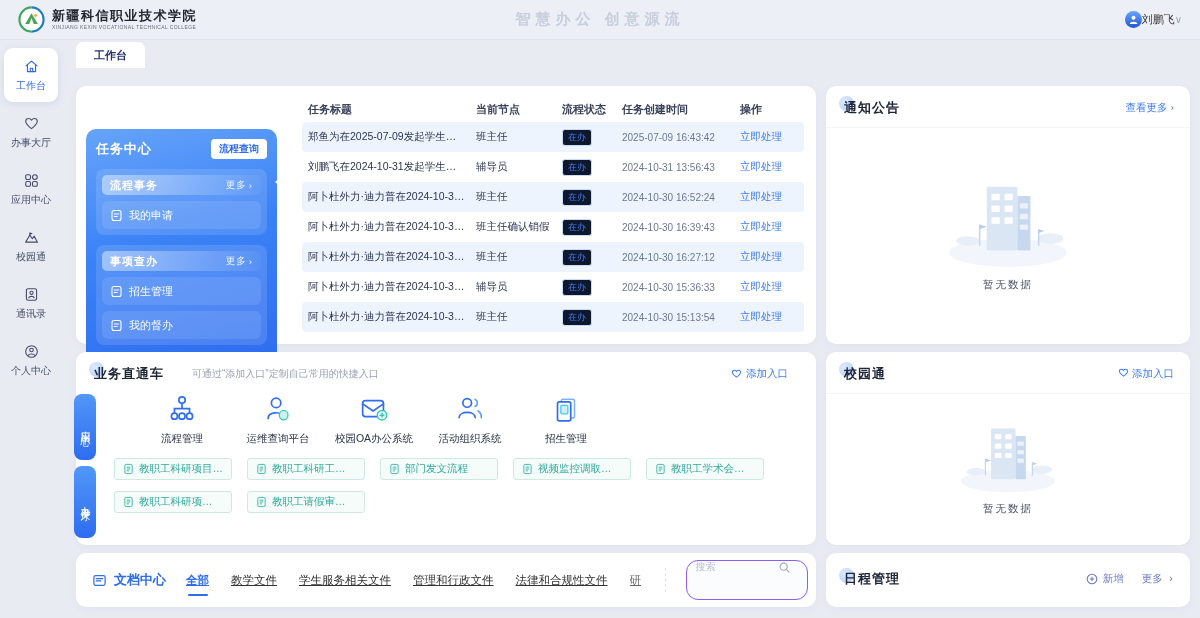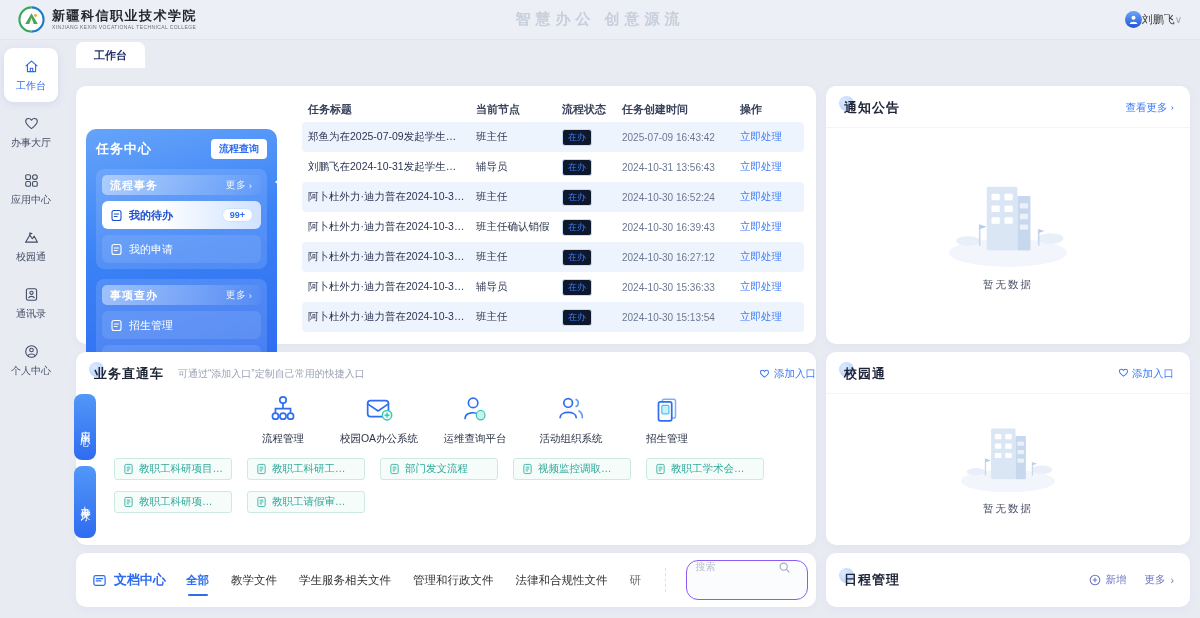--- a/index.html
+++ b/index.html
@@ -60,52 +60,52 @@
   .status-badge { display:inline-block; font-size:9px; color:#3f7cf9; background:#0f172a; border:1px solid #c6dcff; border-radius:3px; padding:1px 5px; }
   .cell-time { color:#6d7890; font-size:10px; }
   .cell-action { color:#3f7cf9; }
 
   
   .biz-card { height:193px; }
   .biz-ribbon { position:absolute; left:-2px; width:22px; background:linear-gradient(180deg,#5297f8,#2e6cf0); border-radius:8px; color:#fff;
     writing-mode:vertical-rl; letter-spacing:2px; font-size:10px; display:flex; align-items:center; justify-content:center; cursor:pointer; z-index:2; }
   .ribbon-1 { top:42px; height:66px; }
   .ribbon-2 { top:114px; height:72px; }
-  .biz-head { display:flex; align-items:center; gap:14px; padding:12px 0 2px 18px; }
+  .biz-head { display:flex; align-items:center; gap:28px; padding:12px 28px 2px 18px; }
   .biz-title-wrap { position:relative; }
   .panel-dot::before { content:""; position:absolute; left:-5px; top:-2px; width:15px; height:15px; border-radius:50%;
     background:radial-gradient(circle at 35% 35%,#bcd6ff,#5d97f7); opacity:.5; }
   .biz-title { position:relative; font-size:13px; font-weight:bold; color:#1f2635; letter-spacing:1px; }
   .biz-sub { font-size:10px; color:#98a0b3; }
   .add-entry { margin-left:auto; display:flex; align-items:center; gap:4px; color:#3f7cf9; font-size:10.5px; cursor:pointer; }
-  .apps { display:flex; padding:8px 0 0 58px;justify-content:center; }
+  .apps { display:flex; padding:8px 0 0 58px; }
   .app { width:96px; display:flex; flex-direction:column; align-items:center; gap:5px; font-size:10.5px; color:#2b3346; cursor:pointer; }
   .app svg { width:36px; height:34px; }
   .qlinks { padding:12px 0 0 38px; display:flex; flex-wrap:wrap; gap:11px 15px; width:700px; }
   .qlink { width:118px; height:22px; border:1px solid #cde9e3; background:#f6fcfa; border-radius:3px; display:flex; align-items:center; gap:5px; padding:0 8px; font-size:10.5px; color:#2fa99b; cursor:pointer; }
   .qlink svg { width:11px; height:12px; flex:none; }
   .qlink span { white-space:nowrap; overflow:hidden; }
 
   
   .doc-card { height:54px; display:flex; align-items:center; gap:20px; padding:16px 16px; }
   .doc-title { display:flex; align-items:center; gap:7px; color:#2e6cf0; font-size:13px; font-weight:bold; flex:none; }
   .doc-tabs { display:flex; gap:22px; font-size:11.5px; color:#333; }
-  .doc-tab { position:relative; cursor:pointer; white-space:nowrap; }
+  .doc-tab { position:relative; cursor:pointer; white-space:nowrap;text-decoration:underline; }
   .doc-tab.active { color:#2e6cf0; font-weight:bold; }
   .doc-tab.active::after { content:""; position:absolute; left:50%; transform:translateX(-50%); bottom:-8px; width:20px; height:2px; border-radius:1px; background:#2e6cf0; }
   .doc-tab.fade { opacity:.75; width:15px; overflow:hidden; }
   .doc-divider { width:1px; height:24px; border-left:1px dashed #dfe3ec; }
   .search-pill { width:122px; height:40px; border:1px solid #8b5cf6; background:#fbfcfe; border-radius:12px; display:flex; align-items:flex-start; padding:0 9px; gap:4px; flex:none; }
   .search-pill input { border:none; outline:none; background:transparent; width:78px; font-size:10px; color:#333; font-family:inherit; }
   .search-pill input::placeholder { color:#b9c0cd; }
 
   
   .notice-card { height:258px;font-family:Liberation Serif, serif; }
   .campus-card { height:193px; }
-  .schedule-card { height:54px; }
+  .schedule-card { height:54px;font-family:Liberation Mono, monospace; }
   .panel-head { display:flex; justify-content:space-between; align-items:center; padding:12px 16px 10px 18px; border-bottom:1px solid #f2f4f9; }
   .schedule-card .panel-head { border-bottom:none; padding-top:17px; }
   .panel-title-wrap { position:relative; }
   .panel-title { position:relative; font-size:13px; font-weight:bold; color:#20263a; letter-spacing:1px; }
   .view-more { display:flex; align-items:flex-start; gap:3px; color:#3f7cf9; font-size:10.5px; cursor:pointer; }
   .empty { display:flex; flex-direction:column; align-items:center; }
   .notice-card .empty { padding-top:28px; }
   .campus-card .empty { padding-top:10px; }
   .empty-text { margin-top:4px; font-size:10.5px; color:#4a5268; letter-spacing:2px; }
   .sched-actions { display:flex; align-items:center; gap:5px; color:#6e79c4; font-size:10.5px; }
@@ -212,28 +212,20 @@
                 <span class="tp-btn">流程查询</span>
               </div>
               <div class="tp-section">
                 <div class="tp-sec-head">
                   <span>流程事务</span>
                   <span class="tp-more">
                       <span>更多</span>
                       <span>›</span>
                     </span>
                 </div>
-                <div class="tp-item selected">
-                  <svg viewBox="0 0 13 13" fill="none" stroke="currentColor" stroke-width="1.1" stroke-linecap="round">
-                      <rect x="2" y="1.5" width="9" height="10" rx="2"></rect>
-                      <path d="M4.3 5 H8.7 M4.3 7.5 H7.2"></path>
-                    </svg>
-                  <span>我的待办</span>
-                  <span class="tp-badge">99+</span>
-                </div>
                 <div class="tp-item">
                   <svg viewBox="0 0 13 13" fill="none" stroke="currentColor" stroke-width="1.1" stroke-linecap="round">
                       <rect x="2" y="1.5" width="9" height="10" rx="2"></rect>
                       <path d="M4.3 5 H8.7 M4.3 7.5 H7.2"></path>
                     </svg>
                   <span>我的申请</span>
                 </div>
               </div>
               <div class="tp-section">
                 <div class="tp-sec-head">
@@ -339,35 +331,35 @@
                 <svg viewBox="0 0 36 36" fill="none" stroke="#2f6ef2" stroke-width="1.8" stroke-linecap="round">
                     <circle cx="18" cy="7.5" r="3.4"></circle>
                     <path d="M18 11 V16.5 M10 20.5 V16.5 H26 V20.5"></path>
                     <circle cx="10" cy="24.5" r="3.2"></circle>
                     <circle cx="18" cy="24.5" r="3.2"></circle>
                     <circle cx="26" cy="24.5" r="3.2"></circle>
                   </svg>
                 <span>流程管理</span>
               </div>
               <div class="app">
+                <svg viewBox="0 0 36 36" fill="none" stroke-linecap="round">
+                    <circle cx="16" cy="10.5" r="5" stroke="#2f6ef2" stroke-width="1.8"></circle>
+                    <path d="M7.5 27 C7.5 19.5 21 19.5 22 24" stroke="#2f6ef2" stroke-width="1.8"></path>
+                    <ellipse cx="24" cy="23.5" rx="4.6" ry="5" fill="#c9f2ef" stroke="#35c6b8" stroke-width="1.3"></ellipse>
+                  </svg>
+                <span>运维查询平台</span>
+              </div>
+              <div class="app">
                 <svg viewBox="0 0 36 36" fill="none" stroke-linecap="round" stroke-linejoin="round">
                     <rect x="6" y="8" width="22" height="17" rx="3" stroke="#2f6ef2" stroke-width="1.8"></rect>
                     <path d="M6 11.5 L17 19 L28 11.5" stroke="#2f6ef2" stroke-width="1.8"></path>
                     <circle cx="26.5" cy="23.5" r="5" fill="#eafaf8" stroke="#35c6b8" stroke-width="1.5"></circle>
                     <path d="M26.5 21.5 V25.5 M24.5 23.5 H28.5" stroke="#35c6b8" stroke-width="1.5"></path>
                   </svg>
                 <span>校园OA办公系统</span>
-              </div>
-              <div class="app">
-                <svg viewBox="0 0 36 36" fill="none" stroke-linecap="round">
-                    <circle cx="16" cy="10.5" r="5" stroke="#2f6ef2" stroke-width="1.8"></circle>
-                    <path d="M7.5 27 C7.5 19.5 21 19.5 22 24" stroke="#2f6ef2" stroke-width="1.8"></path>
-                    <ellipse cx="24" cy="23.5" rx="4.6" ry="5" fill="#c9f2ef" stroke="#35c6b8" stroke-width="1.3"></ellipse>
-                  </svg>
-                <span>运维查询平台</span>
               </div>
               <div class="app">
                 <svg viewBox="0 0 36 36" fill="none" stroke-linecap="round">
                     <circle cx="15" cy="10.5" r="4.6" stroke="#2f6ef2" stroke-width="1.8"></circle>
                     <path d="M6.5 26 C6.5 18.8 23.5 18.8 23.5 26" stroke="#2f6ef2" stroke-width="1.8"></path>
                     <path d="M23.5 6.8 C26.5 8 26.5 13 23.5 14.2 M26.5 19 C29.5 20.6 30 23.5 30 26" stroke="#5fa0f6" stroke-width="1.8"></path>
                   </svg>
                 <span>活动组织系统</span>
               </div>
               <div class="app">

